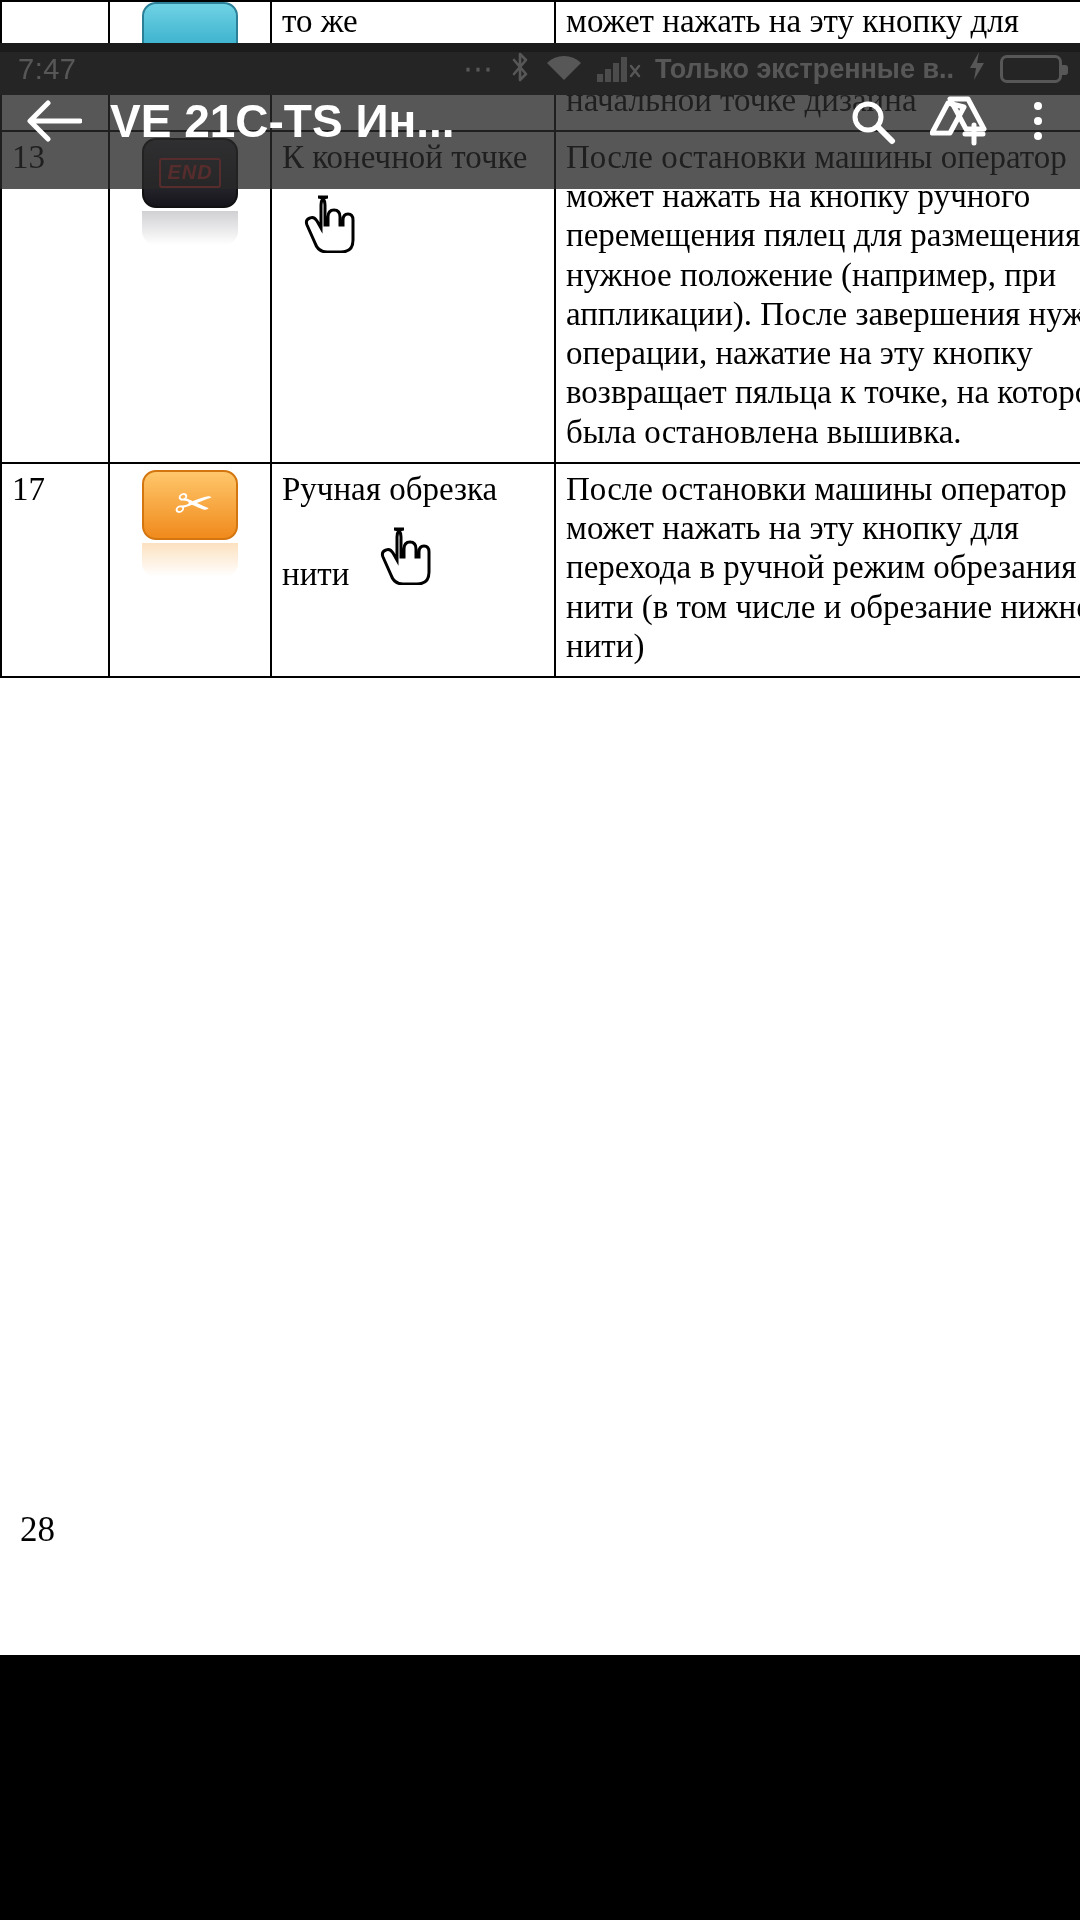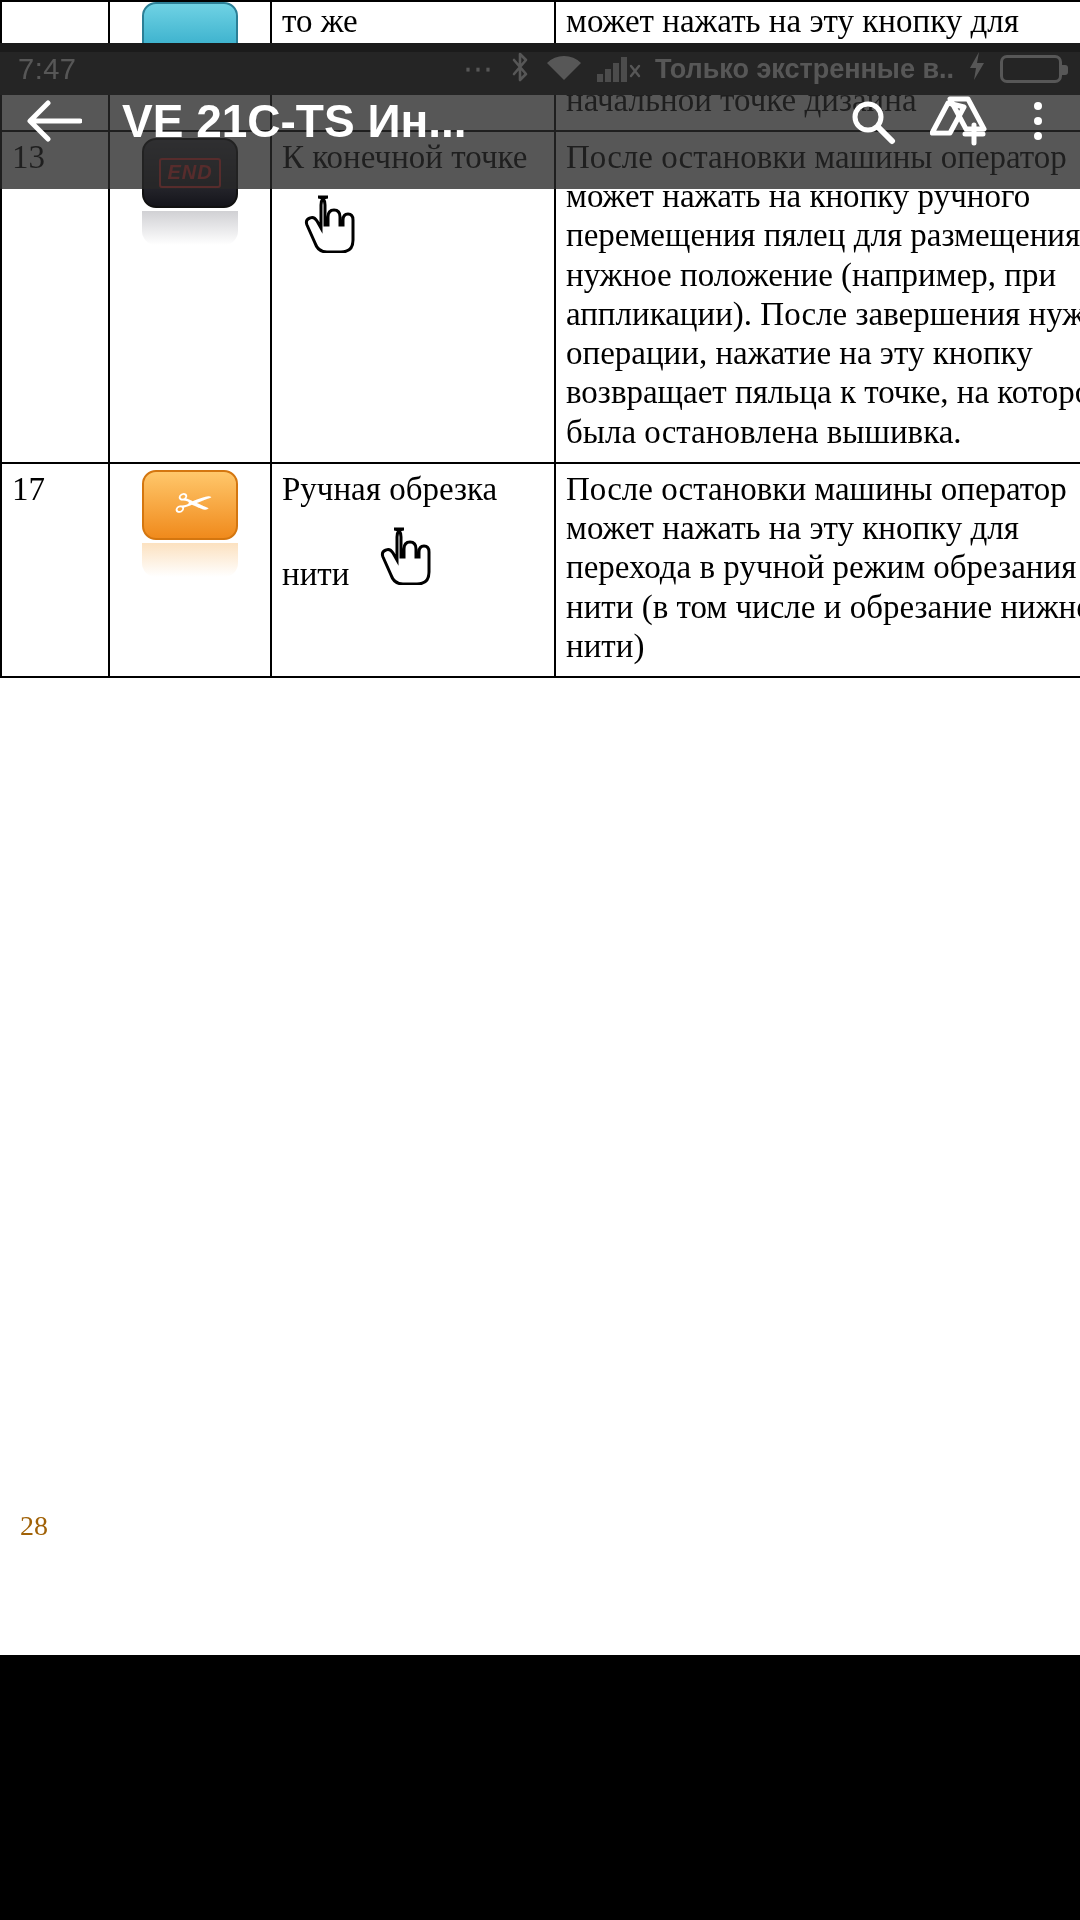--- a/index.html
+++ b/index.html
@@ -90,21 +90,21 @@
     display: flex;
     align-items: center;
     padding: 0 26px;
     box-sizing: border-box;
     color: #ffffff;
     z-index: 5;
   }
   #doc-title {
     font-size: 46px;
     font-weight: bold;
-    margin-left: 40px;
+    margin-left: 28px;
     white-space: nowrap;
     overflow: hidden;
   }
   .appbar-spacer { flex: 1; }
   .appbar-icon {
     margin-left: 34px;
     display: flex;
     align-items: center;
     justify-content: center;
   }
@@ -221,22 +221,22 @@
     display: inline-block;
     margin-top: 14px;
     margin-left: 18px;
   }
 
   #page-number {
     position: absolute;
     left: 20px;
     top: 1510px;
     font-family: "Liberation Serif", serif;
-    font-size: 28px;
-    color: #a16207;
+    font-size: 35px;
+    color: #000000;
   }
 </style>
 </head>
 <body>
 
 <div id="page">
 
   <table class="doc-table">
 
     <tbody>

